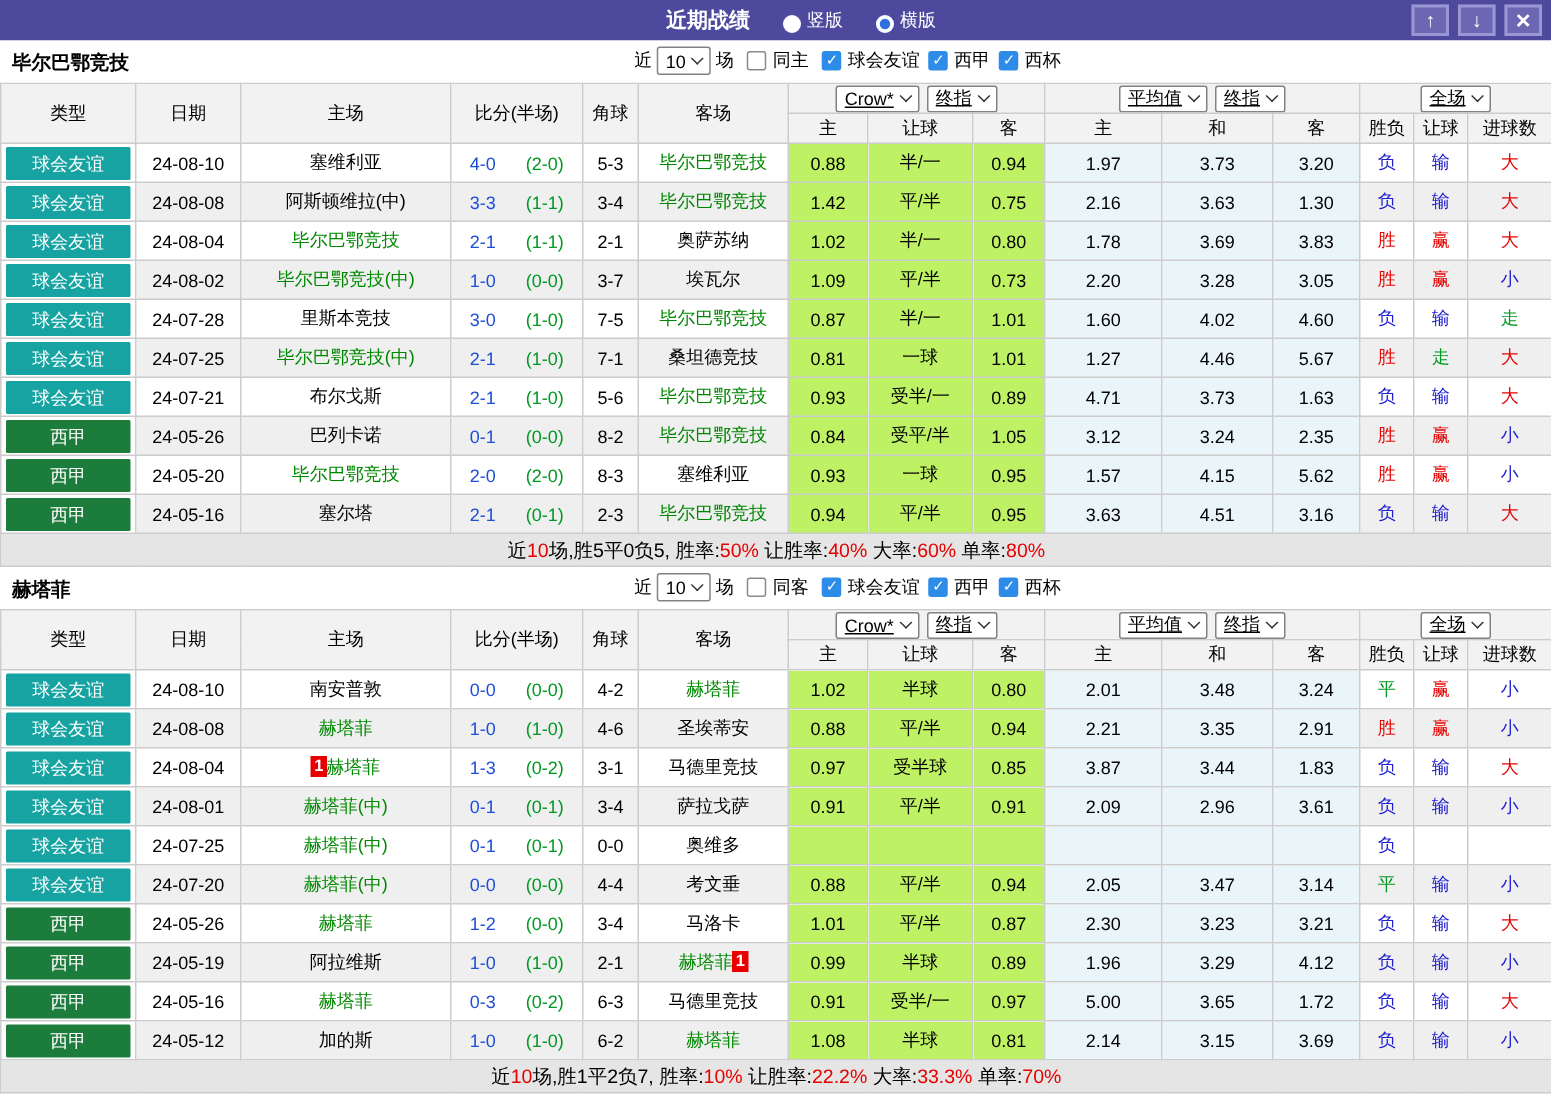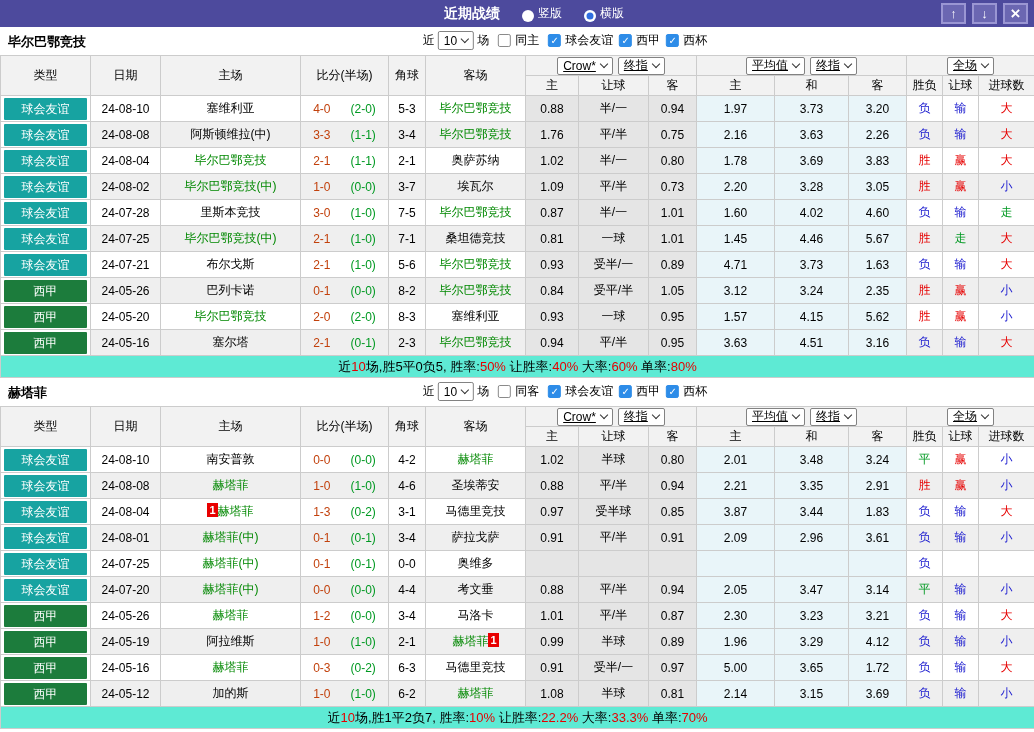--- a/index.html
+++ b/index.html
@@ -30,36 +30,36 @@
   .cb.on::after { content:"✓"; font-size:10px; font-weight:bold; }
   .cb.tight { margin-left:3px; }
 
   
   table.grid { width:1034px; border-collapse:collapse; table-layout:fixed; }
   .grid th, .grid td { border:1px solid #ccc; text-align:center; overflow:hidden; white-space:nowrap; }
   .grid thead th { background:#f2f2f2; font-weight:normal; height:20px; font-size:12px; }
   .hsel { display:flex; align-items:center; justify-content:center; gap:5px;text-decoration:underline; }
   .hsel .select { height:18px; }
   .grid tbody td { height:26px; }
-  td.odds { background:#e5e5e5; }
+  td.odds { background:#bef264; }
   td.avg  { background:#e9f5f9; }
   tr.stripe td.date, tr.stripe td.team, tr.stripe td.score,
   tr.stripe td.corner, tr.stripe td.wl { background:#efefef; }
   td.league { padding:1px 3px; }
   .badge { height:22px; line-height:22px; color:#fff; border-radius:1px; }
   .badge.friendly { background:#17a3a1; }
   .badge.liga { background:#1c7c3c; }
   .hl { color:#008800; }
-  .sr { color:#c2410c; }
+  .sr { color:#1d4ed8; }
   .sg { color:#009922;margin-left:20px; }
   td.wl.r { color:#e60000; }
   td.wl.b { color:#2020d0; }
   td.wl.g { color:#009922; }
   .card { display:inline-block; background:#e80000; color:#fff; font-size:11px; line-height:14px; padding:0 2px; font-weight:bold; vertical-align:1px; }
-  td.summary { height:22px; text-align:center; background:#5eead4; font-size:13px; }
+  td.summary { height:22px; text-align:center; background:#e5e5e5; font-size:13px; }
   td.summary .red { color:#e60000; }
 </style>
 </head>
 <body>
 
 <div class="titlebar">
   <div class="tcenter">
     <span class="title">近期战绩</span>
     <span class="radio-wrap">
       <span class="radio"></span>
@@ -196,26 +196,26 @@
       </tr>
       <tr class="stripe">
         <td class="league">
           <div class="badge friendly">球会友谊</div>
         </td>
         <td class="date">24-08-08</td>
         <td class="team"><span>阿斯顿维拉(中)</span></td>
         <td class="score"><span class="sr">3-3</span><span class="sg">(1-1)</span></td>
         <td class="corner">3-4</td>
         <td class="team"><span class="hl">毕尔巴鄂竞技</span></td>
-        <td class="odds">1.76</td>
+        <td class="odds">1.42</td>
         <td class="odds">平/半</td>
         <td class="odds">0.75</td>
         <td class="avg">2.16</td>
         <td class="avg">3.63</td>
-        <td class="avg">2.26</td>
+        <td class="avg">1.30</td>
         <td class="wl b">负</td>
         <td class="wl b">输</td>
         <td class="wl r">大</td>
       </tr>
       <tr>
         <td class="league">
           <div class="badge friendly">球会友谊</div>
         </td>
         <td class="date">24-08-04</td>
         <td class="team"><span class="hl">毕尔巴鄂竞技</span></td>
@@ -275,21 +275,21 @@
           <div class="badge friendly">球会友谊</div>
         </td>
         <td class="date">24-07-25</td>
         <td class="team"><span class="hl">毕尔巴鄂竞技(中)</span></td>
         <td class="score"><span class="sr">2-1</span><span class="sg">(1-0)</span></td>
         <td class="corner">7-1</td>
         <td class="team"><span>桑坦德竞技</span></td>
         <td class="odds">0.81</td>
         <td class="odds">一球</td>
         <td class="odds">1.01</td>
-        <td class="avg">1.45</td>
+        <td class="avg">1.27</td>
         <td class="avg">4.46</td>
         <td class="avg">5.67</td>
         <td class="wl r">胜</td>
         <td class="wl g">走</td>
         <td class="wl r">大</td>
       </tr>
       <tr>
         <td class="league">
           <div class="badge friendly">球会友谊</div>
         </td>

